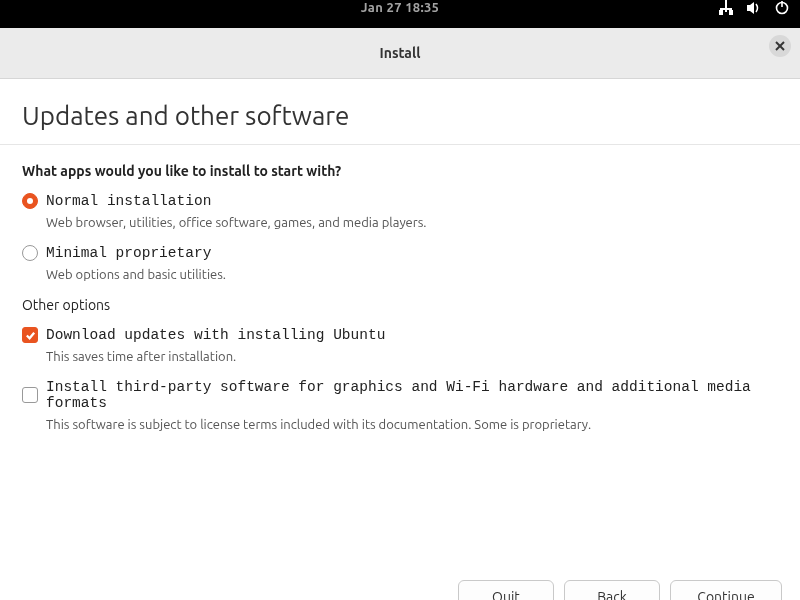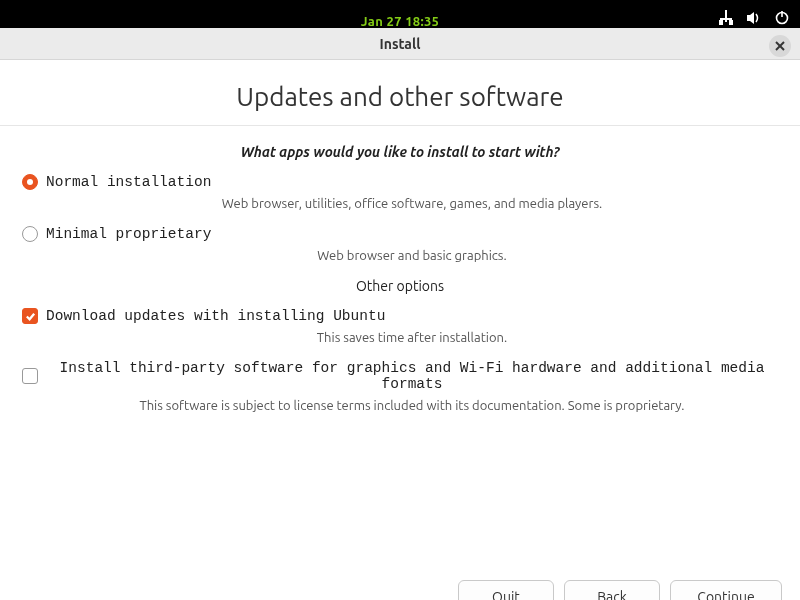--- a/index.html
+++ b/index.html
@@ -1,27 +1,27 @@
 <!DOCTYPE html>
 <html><head>
 <meta charset="utf-8">
 <style>
   * { box-sizing: border-box; margin: 0; padding: 0; }
   html, body { width: 800px; height: 600px; font-family: "Ubuntu", "Segoe UI", Arial, sans-serif; background: #fff; overflow: hidden; }
-  .topbar { background: #000; color: #84cc16; height: 28px; display: flex; align-items: flex-end; justify-content: center; position: relative; font-size: 13px; }
+  .topbar { background: #000; color: #a3a3a3; height: 28px; display: flex; align-items: flex-start; justify-content: center; position: relative; font-size: 13px; }
   .topbar .datetime { font-weight: 600; letter-spacing: 0.3px; }
   .topbar .tray { position: absolute; right: 10px; display: flex; gap: 12px; align-items: center; }
   .topbar .tray svg { width: 16px; height: 16px; fill: #fff; }
-  .titlebar { background: #ebebeb; height: 32px; border-bottom: 1px solid #d6d6d6; display: flex; align-items: center; justify-content: center; position: relative; font-size: 14px; font-weight: 600; color: #333; }
+  .titlebar { background: #ebebeb; height: 51px; border-bottom: 1px solid #d6d6d6; display: flex; align-items: center; justify-content: center; position: relative; font-size: 14px; font-weight: 600; color: #333; }
   .closebtn { position: absolute; right: 9px; top: 7px; width: 22px; height: 22px; border-radius: 50%; background: #d8d8d8; display: flex; align-items: center; justify-content: center; cursor: pointer; }
   .closebtn svg { width: 10px; height: 10px; stroke: #333; stroke-width: 2; }
-  .content { padding: 22px 22px 0 22px; text-align: center; }
+  .content { padding: 22px 22px 0 22px; }
   h1 { font-size: 26px; font-weight: 400; color: #333; margin-bottom: 6px; }
   .divider { border: none; border-top: 1px solid #e6e6e6; margin: 14px -22px 18px -22px; }
-  .section-q { font-weight: 700; font-size: 14px; color: #222; margin-bottom: 14px; font-style: italic; }
+  .section-q { font-weight: 700; font-size: 14px; color: #222; margin-bottom: 14px; }
   .opt { display: flex; align-items: center; gap: 8px; margin-bottom: 6px; font-family: Liberation Mono, monospace; }
   .opt .lbl { font-size: 14.5px; color: #222; }
   .desc { font-size: 13px; color: #555; margin: 0 0 16px 24px; }
   .radio { width: 16px; height: 16px; border-radius: 50%; border: 1.5px solid #999; display: inline-flex; align-items: center; justify-content: center; flex-shrink: 0; }
   .radio.checked { border-color: #e95420; background: #e95420; }
   .radio.checked::after { content: ""; width: 6px; height: 6px; border-radius: 50%; background: #fff; }
   .checkbox { width: 16px; height: 16px; border-radius: 3px; border: 1.5px solid #999; display: inline-flex; align-items: center; justify-content: center; flex-shrink: 0; background: #fff; }
   .checkbox.checked { border-color: #e95420; background: #e95420; }
   .checkbox.checked svg { width: 11px; height: 11px; stroke: #fff; stroke-width: 2.5; fill: none; }
   .subhead { font-weight: 400; font-size: 14px; color: #222; margin: 4px 0 14px 0; }
@@ -75,21 +75,21 @@
   <div class="opt">
     <span class="radio checked"></span>
     <span class="lbl">Normal installation</span>
   </div>
   <div class="desc">Web browser, utilities, office software, games, and media players.</div>
 
   <div class="opt">
     <span class="radio"></span>
     <span class="lbl">Minimal proprietary</span>
   </div>
-  <div class="desc">Web browser and basic graphics.</div>
+  <div class="desc">Web options and basic utilities.</div>
 
   <div class="subhead">Other options</div>
 
   <div class="opt">
     <span class="checkbox checked">
         <svg viewBox="0 0 12 12">
           <polyline points="2,6 5,9 10,3"></polyline>
         </svg>
       </span>
     <span class="lbl">Download updates with installing Ubuntu</span>

